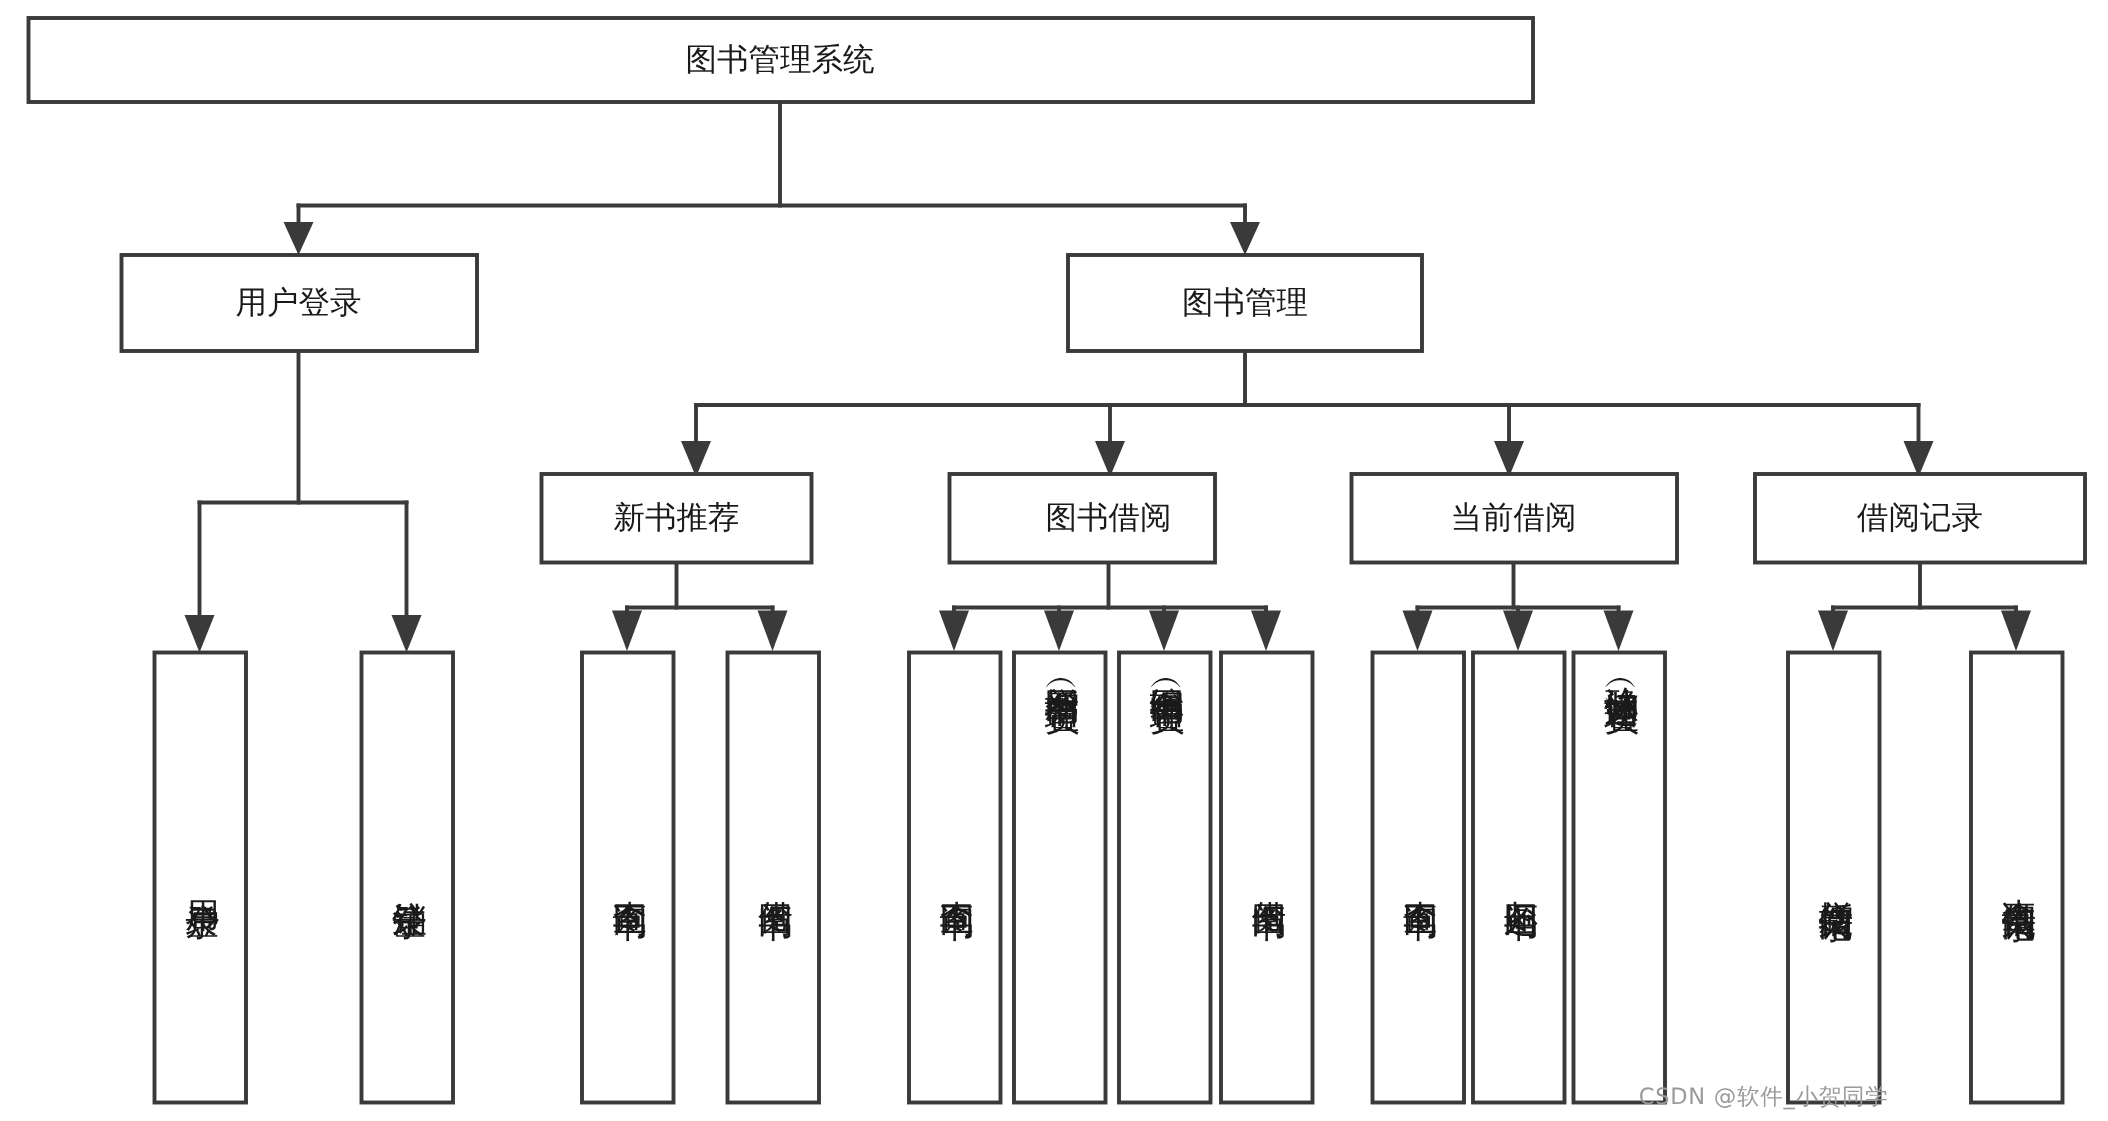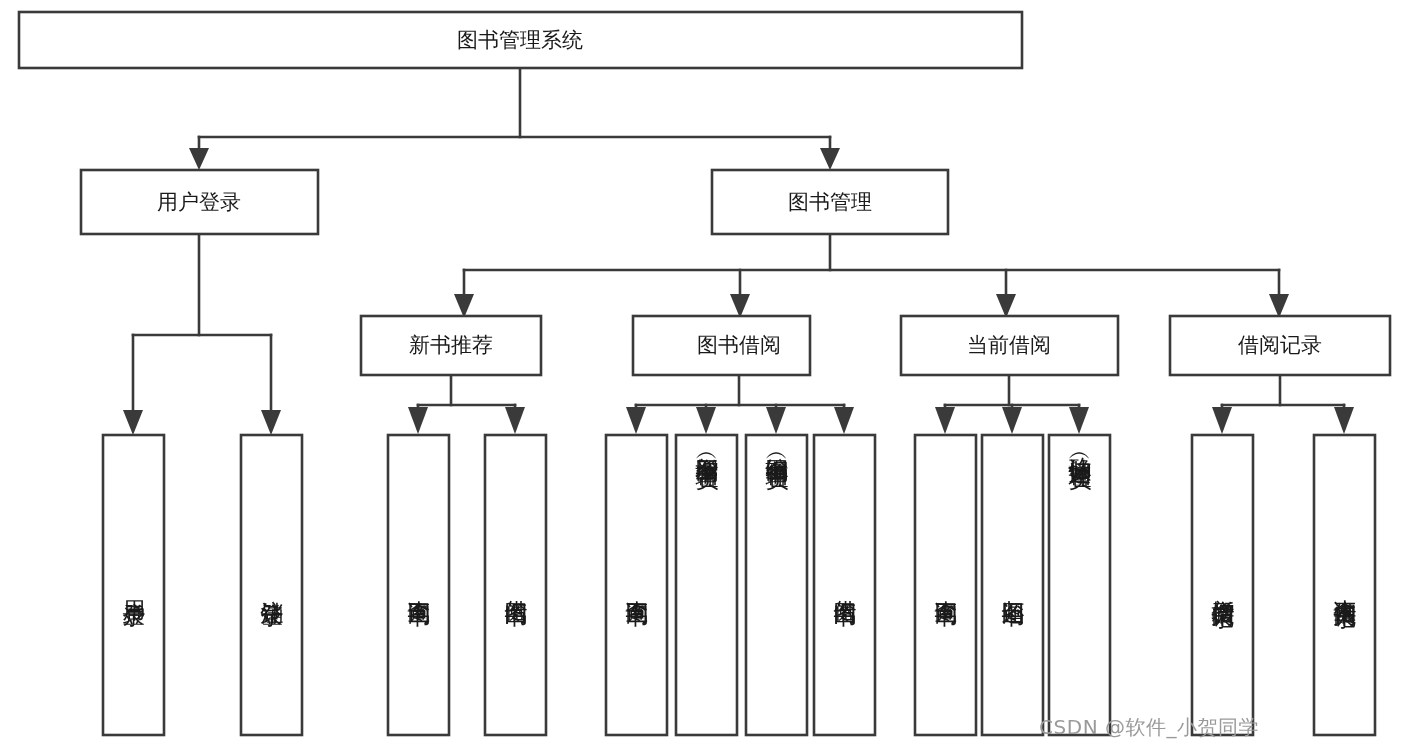--- a/index.html
+++ b/index.html
@@ -66,21 +66,21 @@
   .node-label-v.align-top {
     justify-content: flex-start;
     padding-top: 4px;
     box-sizing: border-box;
   }
   .watermark {
     position: absolute;
     right: 8px;
     bottom: 6px;
     font-family: "DejaVu Sans", "Liberation Sans", sans-serif;
-    font-size: 20px;
+    font-size: 15px;
     color: #9a9a9a;
     white-space: nowrap;
     letter-spacing: 0.5px;
   }
 </style>
 </head>
 <body>
 
 <div id="diagram-root">
 

